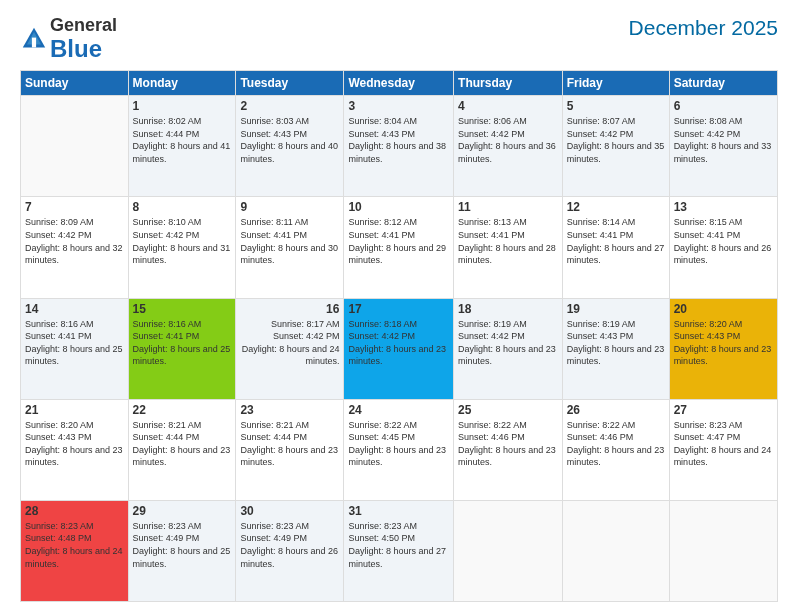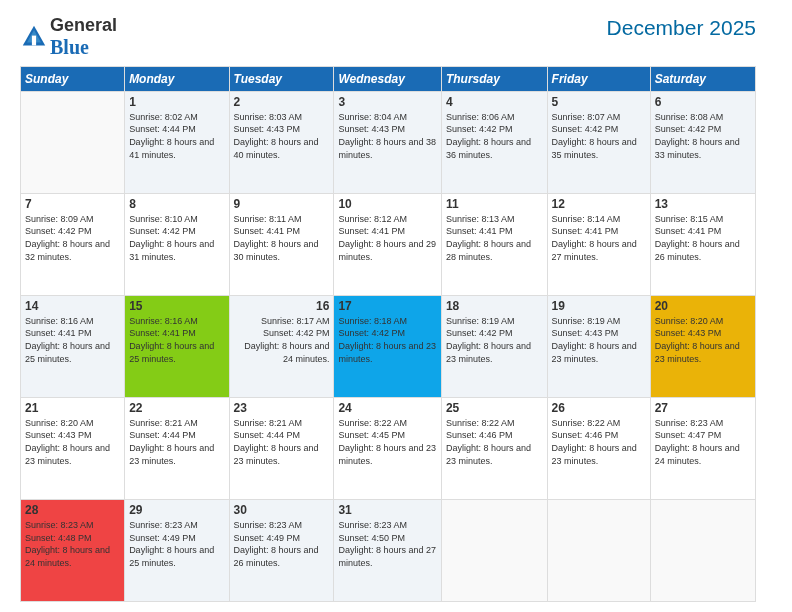--- a/index.html
+++ b/index.html
@@ -6,21 +6,21 @@
     body {
       font-family: Arial, sans-serif;
       background: #fff;
       width: 792px;
       height: 612px;
       overflow: hidden;
     }
     .page {
       width: 792px;
       height: 612px;
-      padding: 16px 36px 10px 20px;
+      padding: 16px 14px 10px 20px;
       display: flex;
       flex-direction: column;
     }
     .header {
       display: flex;
       justify-content: space-between;
       align-items: flex-start;
       margin-bottom: 8px;
     }
     .logo {
@@ -31,24 +31,23 @@
       display: flex;
       flex-direction: column;
       line-height: 1.1;
     }
     .logo-general {
       font-size: 18px;
       font-weight: bold;
       color: #333;
     }
     .logo-blue {
-      font-size: 20px;
+      font-size: 24px;
       font-weight: bold;
       color: #1a6bb5;
-      font-family: Liberation Serif, serif;
     }
     .logo-icon {
       width: 28px;
       height: 28px;
       margin-right: 2px;
     }
     .title-block {
       text-align: right;
     }
     .month-title {
@@ -67,21 +66,20 @@
       flex: 1;
     }
     .calendar-table th {
       background-color: #1a6bb5;
       color: white;
       font-size: 12px;
       font-weight: bold;
       padding: 5px 4px;
       text-align: left;
       border: 1px solid #ddd;
-      font-style: italic;
     }
     .calendar-table td {
       border: 1px solid #ddd;
       vertical-align: top;
       padding: 3px 4px;
       font-size: 9.5px;
       color: #333;
       width: 113px;
       height: 88px;
     }

